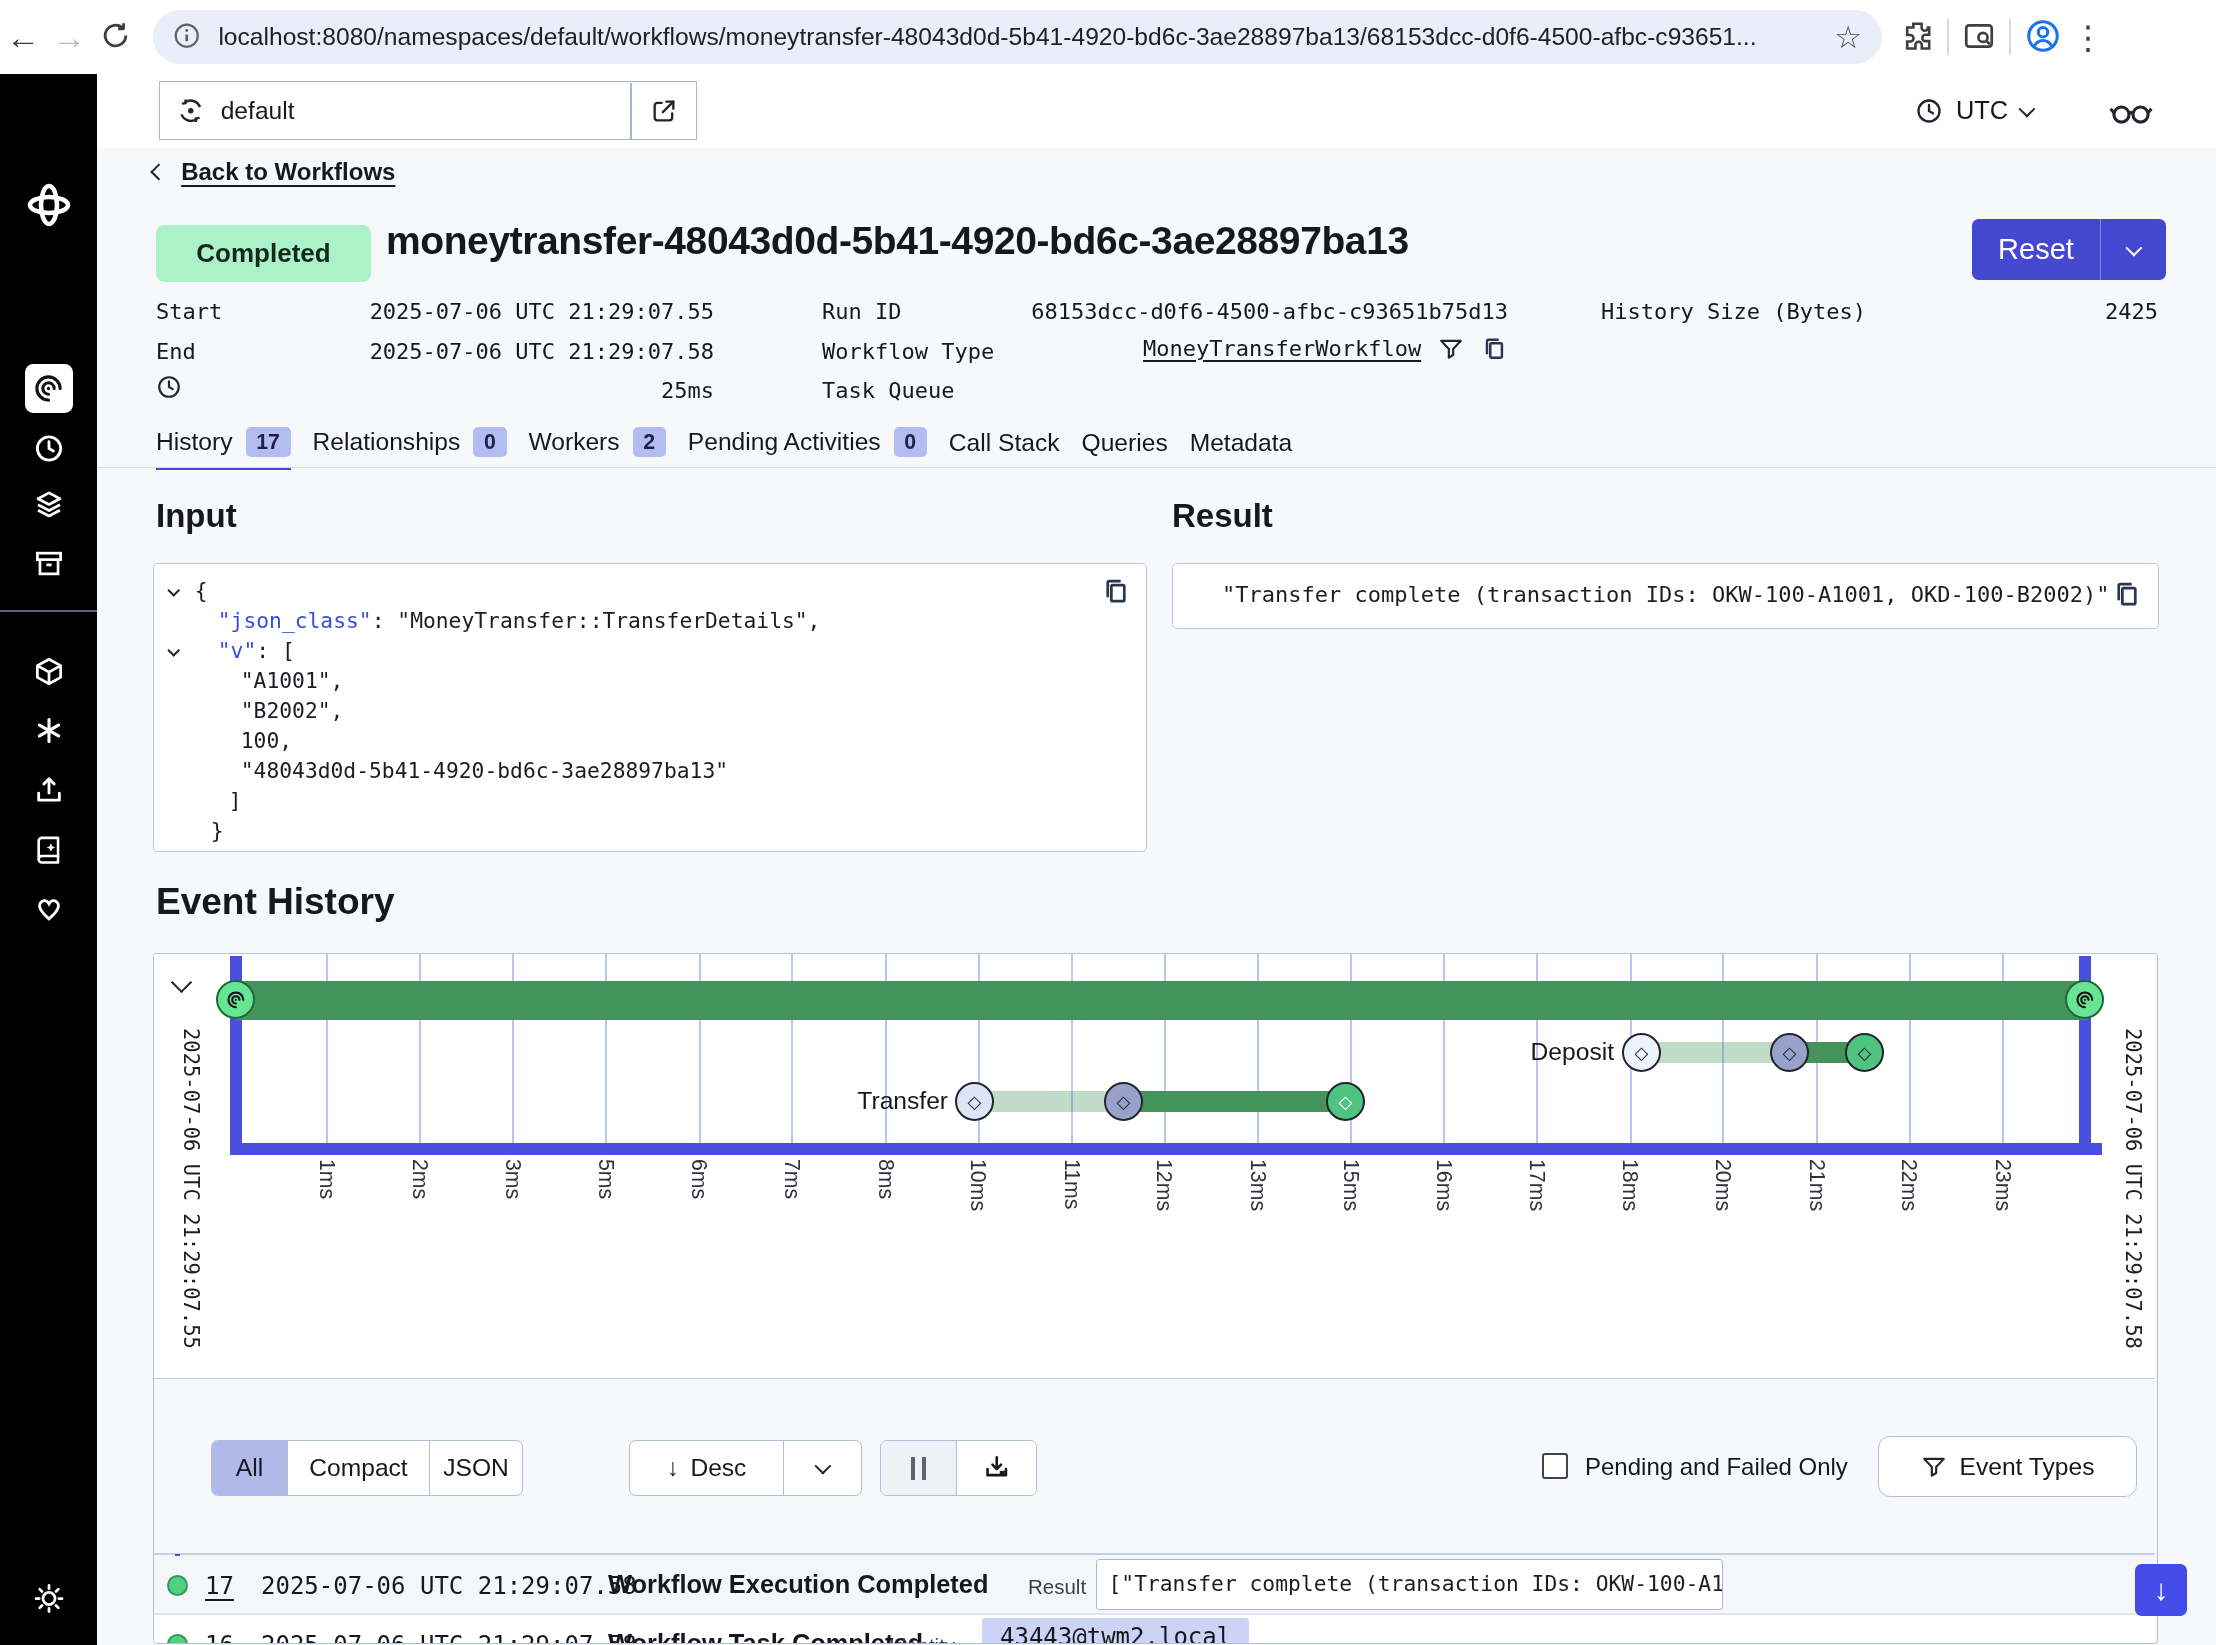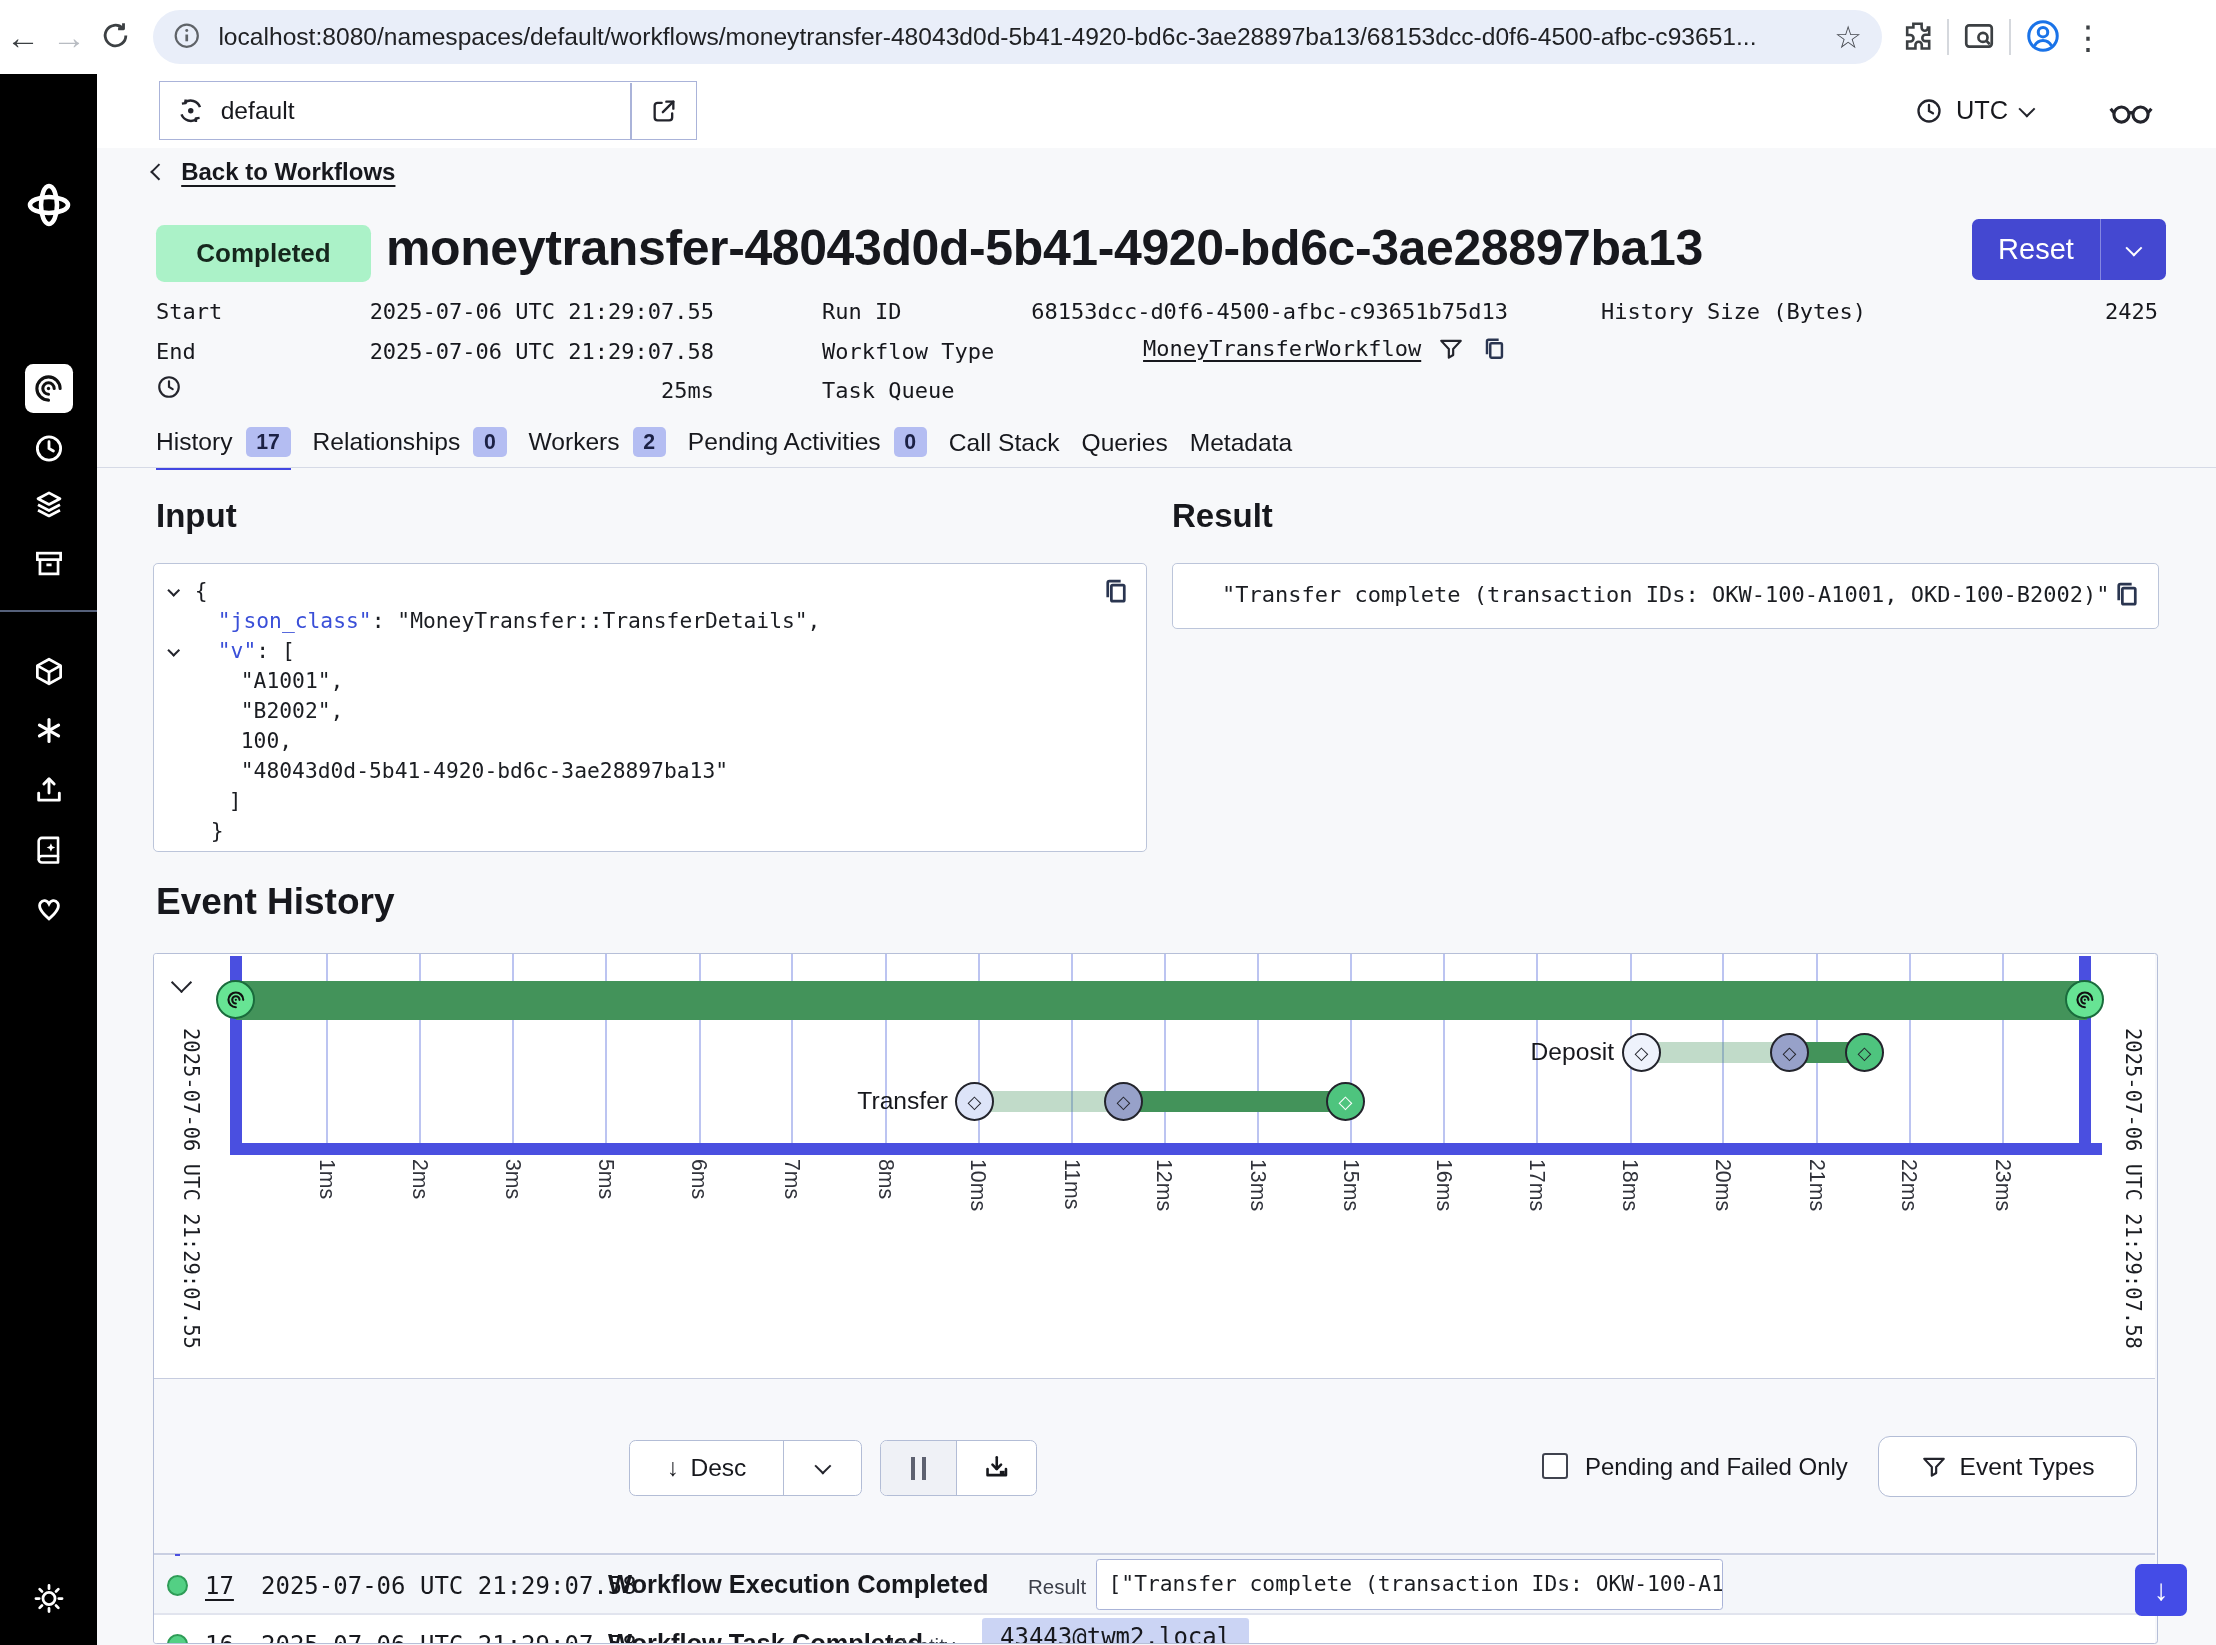--- a/index.html
+++ b/index.html
@@ -24,21 +24,21 @@
   #ns-div{width:1.6px;height:56px;background:#aab3d9;margin-left:auto;}
   #ns-ext{width:64px;display:flex;align-items:center;justify-content:center;}
   #tz-group{position:absolute;left:1818px;top:16.4px;height:41px;display:flex;align-items:center;gap:13px;}
   #tz-label{font-size:25.4px;color:#17181d;}
   #glasses-btn{position:absolute;left:2008px;top:14.8px;width:52px;height:44px;display:flex;align-items:center;justify-content:center;}
   
   #main{position:absolute;left:97px;top:148px;width:2120px;height:1497px;background:#f7f8fa;}
   #back-row{position:absolute;left:56px;top:8.2px;height:31px;display:flex;align-items:center;gap:16.4px;}
   #back-link{font-size:24px;font-weight:600;color:#17181d;text-decoration:underline;text-underline-offset:4.9px;}
   #status-badge{position:absolute;left:59px;top:77px;width:215px;height:57px;background:#abf2c8;border-radius:8.2px;display:flex;align-items:center;justify-content:center;font-size:26px;font-weight:600;color:#16271d;}
-  #wf-title{position:absolute;left:289px;top:71px;font-size:50px;font-weight:600;color:#17181d;letter-spacing:-0.4px;}
+  #wf-title{position:absolute;left:289px;top:71px;font-size:39px;font-weight:600;color:#17181d;letter-spacing:-0.4px;}
   #reset-group{position:absolute;left:1875px;top:71px;height:61px;display:flex;border-radius:6.6px;overflow:hidden;background:#4448d1;}
   #reset-main{width:128px;display:flex;align-items:center;justify-content:center;color:#fff;font-size:29px;}
   #reset-caret{width:65px;display:flex;align-items:center;justify-content:center;border-left:0.8px solid rgba(255,255,255,.35);}
   .dcell{position:absolute;font-family:"DejaVu Sans Mono",monospace;font-size:22px;color:#17181d;height:29.5px;line-height:29.5px;white-space:nowrap;}
   .dval{text-align:right;}
   .dlink{text-decoration:underline;text-underline-offset:4.1px;color:#17181d;}
   #wt-cell{display:flex;justify-content:flex-end;align-items:center;gap:16.4px;}
   
   #tabs{position:absolute;left:59px;top:279px;display:flex;gap:22px;align-items:flex-end;}
   .tab{display:flex;align-items:center;gap:13px;font-size:24.6px;color:#17181d;padding-bottom:9.8px;border-bottom:3.3px solid transparent;}
@@ -448,20 +448,25 @@
           <div class="marker" style="left: 1616px; top: 79px; background: rgb(151, 161, 201); color: rgb(35, 36, 44);">◇</div>
           <div class="marker" style="left: 1691px; top: 79px; background: rgb(78, 196, 126); color: rgb(35, 36, 44);">◇</div>
           <div class="rowlab" style="left: 449px; top: 130px;">Transfer</div>
           <div class="bar light" style="left: 821px; width: 148px; top: 137px;"></div>
           <div class="bar solid" style="left: 970px; width: 222px; top: 137px;"></div>
           <div class="marker" style="left: 801px; top: 128px; background: rgb(221, 228, 248); color: rgb(35, 36, 44);">◇</div>
           <div class="marker" style="left: 950px; top: 128px; background: rgb(151, 161, 201); color: rgb(35, 36, 44);">◇</div>
           <div class="marker" style="left: 1172px; top: 128px; background: rgb(78, 196, 126); color: rgb(255, 255, 255);">◇</div>
         </div>
 
+      <div class="btn-group" style="left:57px;">
+        <div class="seg active" style="width:75px;">All</div>
+        <div class="seg" style="width:141px;">Compact</div>
+        <div class="seg" style="width:92px;">JSON</div>
+      </div>
       <div class="btn-group" style="left:475px;">
         <div class="seg" style="width:153px;gap:11.5px;">
             <span style="font-size:24.6px;">↓</span>
             <span>Desc</span>
           </div>
         <div class="seg" style="width:77px;">
             <span class="chev" style="margin-top:-4.9px;"></span>
           </div>
       </div>
       <div class="btn-group" style="left:726px;">

